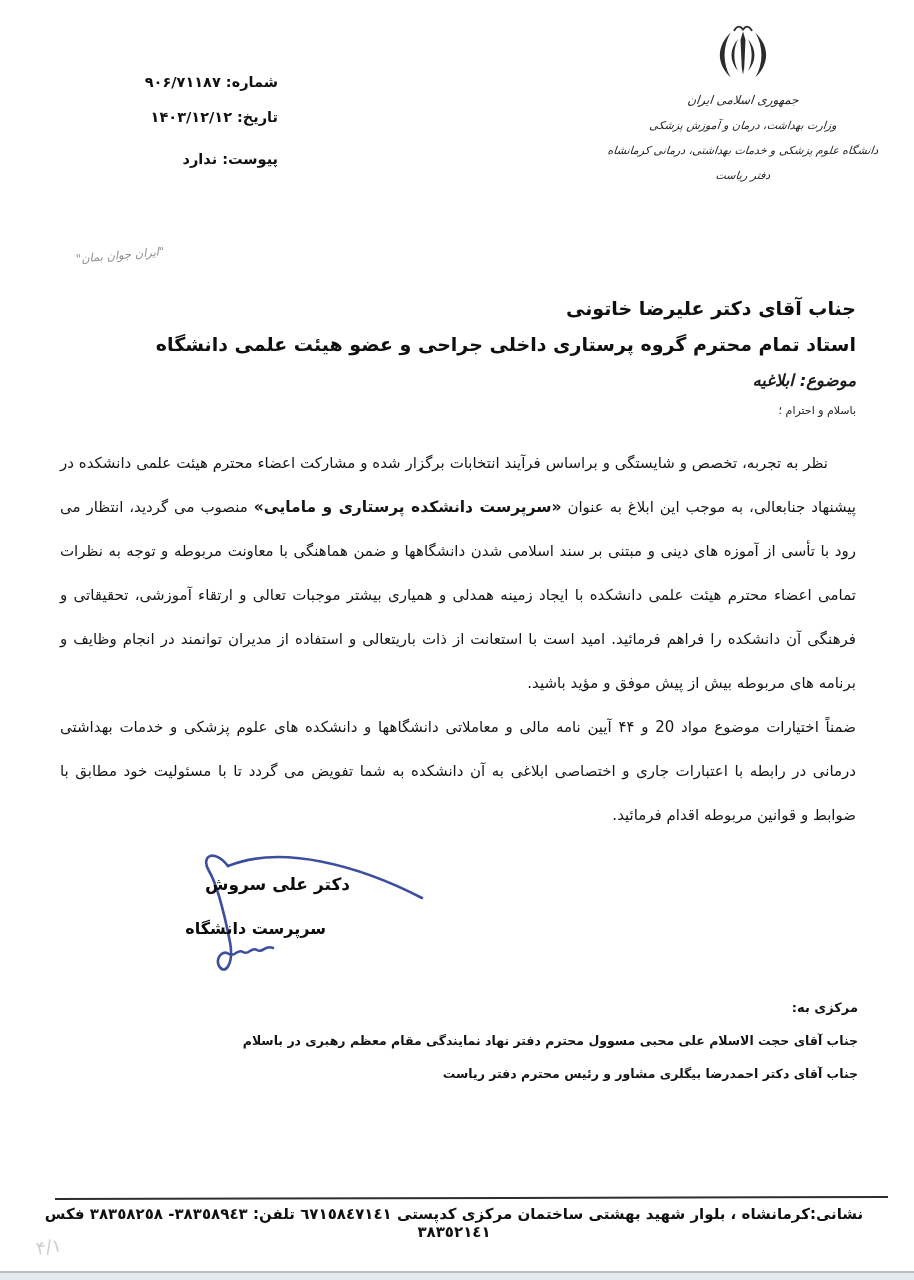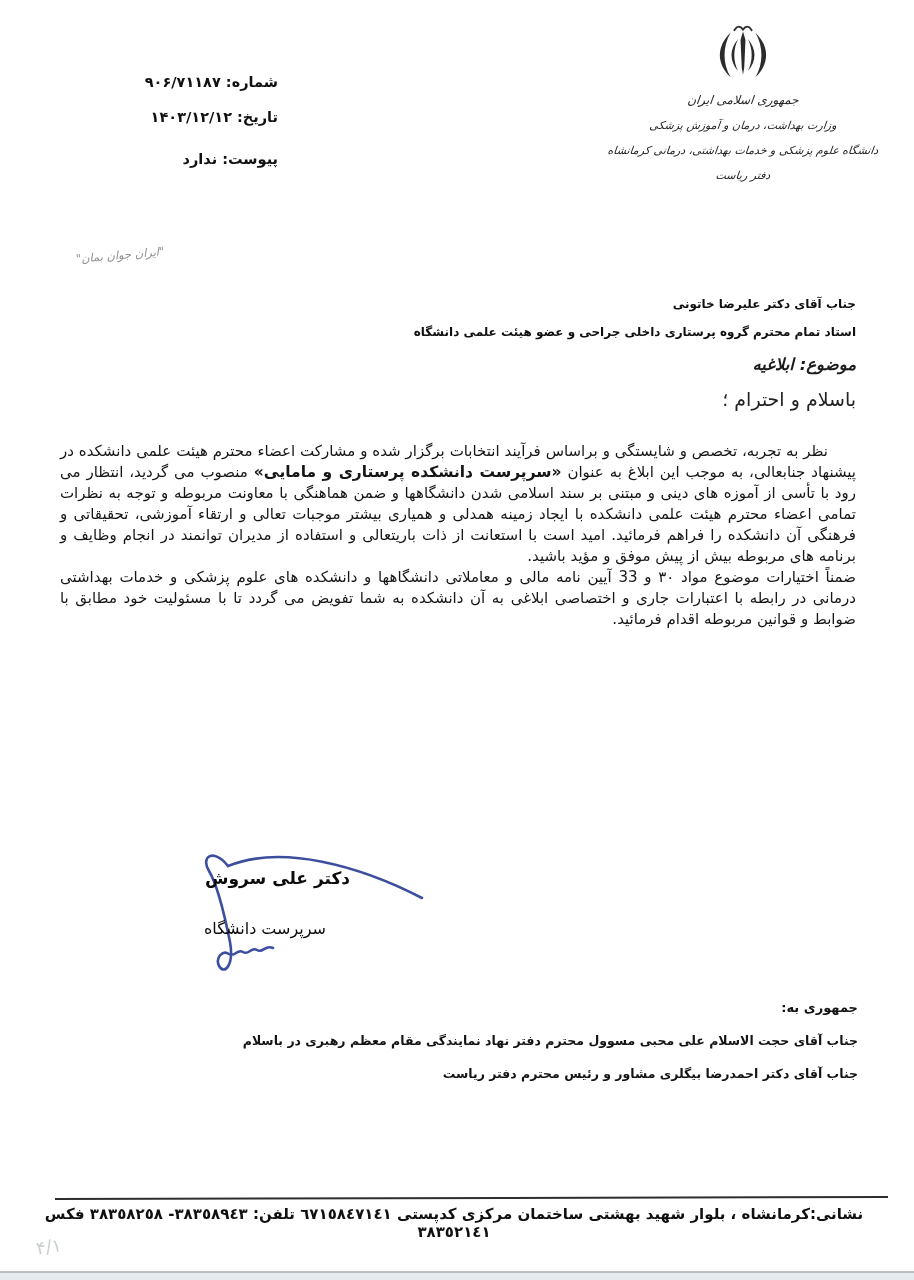--- a/index.html
+++ b/index.html
@@ -22,35 +22,35 @@
   
   .meta-block{position:absolute;top:74px;left:63px;width:215px;text-align:right;direction:rtl;}
   .meta-row{font-size:14.5px;font-weight:bold;color:#111;}
   .meta-row.m2{margin-top:19px;}
   .meta-row.m3{margin-top:26px;}
   
   .stamp{position:absolute;top:248px;left:60px;width:120px;transform:rotate(-5deg);
          color:#8f8f8f;font-size:11.5px;font-style:italic;text-align:center;}
   
   .recipient{position:absolute;top:297px;right:58px;left:60px;text-align:right;}
-  .r-line1,.r-line2{font-size:12px;font-weight:bold;color:#101010;}
+  .r-line1,.r-line2{font-size:19px;font-weight:bold;color:#101010;}
   .r-line2{margin-top:14px;}
   .r-subject{margin-top:16px;font-size:16.5px;font-weight:bold;font-style:italic;}
-  .r-salutation{margin-top:14px;font-size:19px;color:#222;}
+  .r-salutation{margin-top:14px;font-size:11px;color:#222;}
   
   .body-text{position:absolute;top:441px;right:58px;left:60px;
-             font-size:15px;line-height:21px;text-align:justify;color:#161616;}
+             font-size:15px;line-height:44px;text-align:justify;color:#161616;}
   .body-text p{margin:0;}
   .body-text p.indent{text-indent:28px;}
   .bold-title{font-weight:bold;font-size:15.5px;}
   
   .sig-block{position:absolute;left:182px;top:840px;width:250px;height:150px;}
   .sig-svg{position:absolute;left:0;top:0;width:250px;height:150px;}
-  .sig-name{position:absolute;top:28px;right:82px;font-size:17px;font-weight:bold;color:#0c0c0c;white-space:nowrap;}
-  .sig-title{position:absolute;top:79px;right:106px;font-size:16px;font-weight:normal;color:#0c0c0c;white-space:nowrap;}
+  .sig-name{position:absolute;top:34px;right:82px;font-size:17px;font-weight:bold;color:#0c0c0c;white-space:nowrap;}
+  .sig-title{position:absolute;top:79px;right:106px;font-size:16px;font-weight:bold;color:#0c0c0c;white-space:nowrap;}
   
   .cc-block{position:absolute;top:1000px;right:56px;left:60px;text-align:right;}
   .cc-label{font-size:13px;font-weight:bold;color:#141414;}
   .cc-item{margin-top:18px;font-size:12.5px;font-weight:bold;color:#141414;}
   
   .footer-rule{position:absolute;top:1197px;left:55px;right:26px;height:2px;background:#2e2e2e;transform:rotate(-0.15deg);}
   .footer-address{position:absolute;top:1205px;left:20px;right:26px;text-align:center;
                   font-size:15px;font-weight:bold;color:#101010;}
   .footer-website{position:absolute;top:1231px;left:0;width:100%;text-align:center;direction:ltr;
                   font-family:"Liberation Sans",sans-serif;font-size:19px;font-weight:bold;color:#0b0b0b;}
@@ -92,36 +92,36 @@
 
   <div class="recipient">
     <div class="r-line1">جناب آقای دکتر علیرضا خاتونی</div>
     <div class="r-line2">استاد تمام محترم گروه پرستاری داخلی جراحی و عضو هیئت علمی دانشگاه</div>
     <div class="r-subject">موضوع: ابلاغیه</div>
     <div class="r-salutation">باسلام و احترام ؛</div>
   </div>
 
   <div class="body-text">
     <p class="indent"><span>نظر به تجربه، تخصص و شایستگی و براساس فرآیند انتخابات برگزار شده و مشارکت اعضاء محترم هیئت علمی دانشکده در پیشنهاد جنابعالی، به موجب این ابلاغ به عنوان </span><span class="bold-title">«سرپرست دانشکده پرستاری و مامایی»</span><span> منصوب می گردید، انتظار می رود با تأسی از آموزه های دینی و مبتنی بر سند اسلامی شدن دانشگاهها و ضمن هماهنگی با معاونت مربوطه و توجه به نظرات تمامی اعضاء محترم هیئت علمی دانشکده با ایجاد زمینه همدلی و همیاری بیشتر موجبات تعالی و ارتقاء آموزشی، تحقیقاتی و فرهنگی آن دانشکده را فراهم فرمائید. امید است با استعانت از ذات باریتعالی و استفاده از مدیران توانمند در انجام وظایف و برنامه های مربوطه بیش از پیش موفق و مؤید باشید.</span></p>
-    <p>ضمناً اختیارات موضوع مواد ۳۰ و 33 آیین نامه مالی و معاملاتی دانشگاهها و دانشکده های علوم پزشکی و خدمات بهداشتی درمانی در رابطه با اعتبارات جاری و اختصاصی ابلاغی به آن دانشکده به شما تفویض می گردد تا با مسئولیت خود مطابق با ضوابط و قوانین مربوطه اقدام فرمائید.</p>
+    <p>ضمناً اختیارات موضوع مواد 20 و ۴۴ آیین نامه مالی و معاملاتی دانشگاهها و دانشکده های علوم پزشکی و خدمات بهداشتی درمانی در رابطه با اعتبارات جاری و اختصاصی ابلاغی به آن دانشکده به شما تفویض می گردد تا با مسئولیت خود مطابق با ضوابط و قوانین مربوطه اقدام فرمائید.</p>
   </div>
 
   <div class="sig-block">
     <svg class="sig-svg" viewBox="0 0 250 150" aria-hidden="true">
       <g fill="none" stroke="#3c4f9e" stroke-width="2.6" stroke-linecap="round" stroke-linejoin="round">
         <path d="M46,26 C100,4 178,26 240,58"></path>
         <path d="M46,26 C32,8 18,16 27,31 C36,46 42,72 48,102 C52,124 43,136 37,126 C33,117 41,110 47,114 C53,118 55,108 61,112 C67,116 69,106 75,110 C81,114 83,104 91,108"></path>
       </g>
     </svg>
     <div class="sig-name">دکتر علی سروش</div>
     <div class="sig-title">سرپرست دانشگاه</div>
   </div>
 
   <div class="cc-block">
-    <div class="cc-label">جمهوری به:</div>
+    <div class="cc-label">مرکزی به:</div>
     <div class="cc-item">جناب آقای حجت الاسلام علی محبی مسوول محترم دفتر نهاد نمایندگی مقام معظم رهبری در باسلام</div>
     <div class="cc-item">جناب آقای دکتر احمدرضا بیگلری مشاور و رئیس محترم دفتر ریاست</div>
   </div>
 
   <div class="footer-rule"></div>
   <div class="footer-address">نشانی:کرمانشاه ، بلوار شهید بهشتی ساختمان مرکزی کدپستی ٦٧١٥٨٤٧١٤١ تلفن: ٣٨٣٥٨٩٤٣- ٣٨٣٥٨٢٥٨ فکس ٣٨٣٥٢١٤١</div>
   <div class="page-number">۴/۱</div>
 
   <div class="scan-edge-line"></div>
   <div class="scan-edge-strip"></div>

